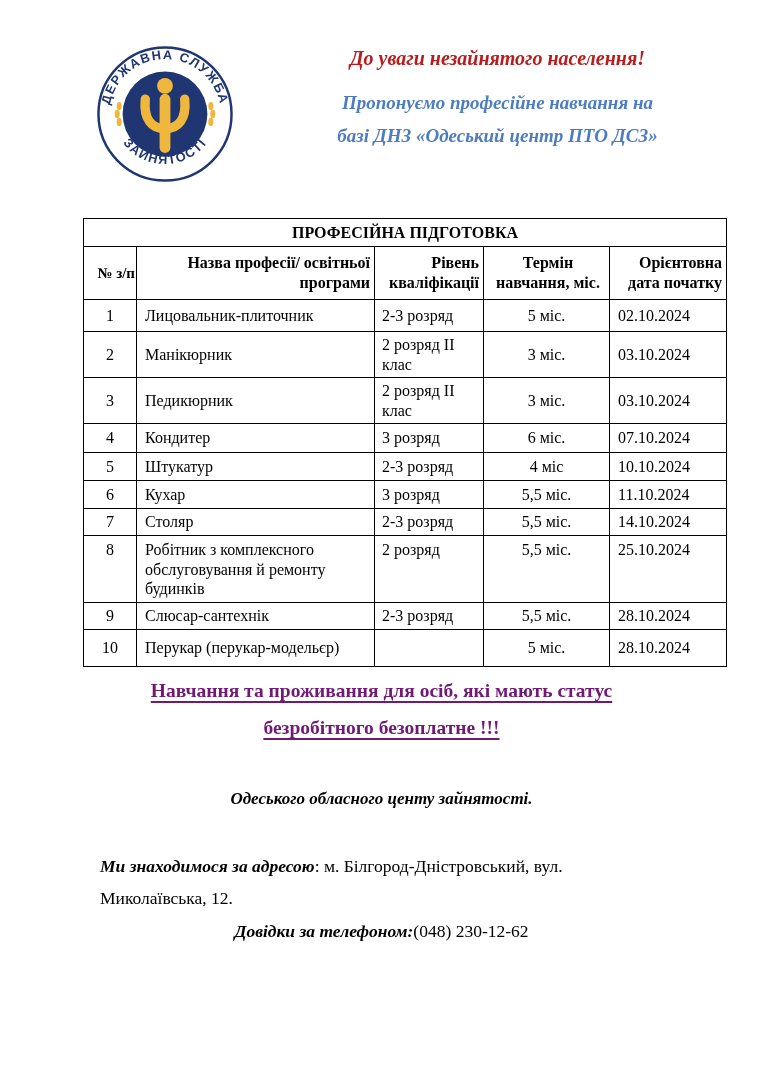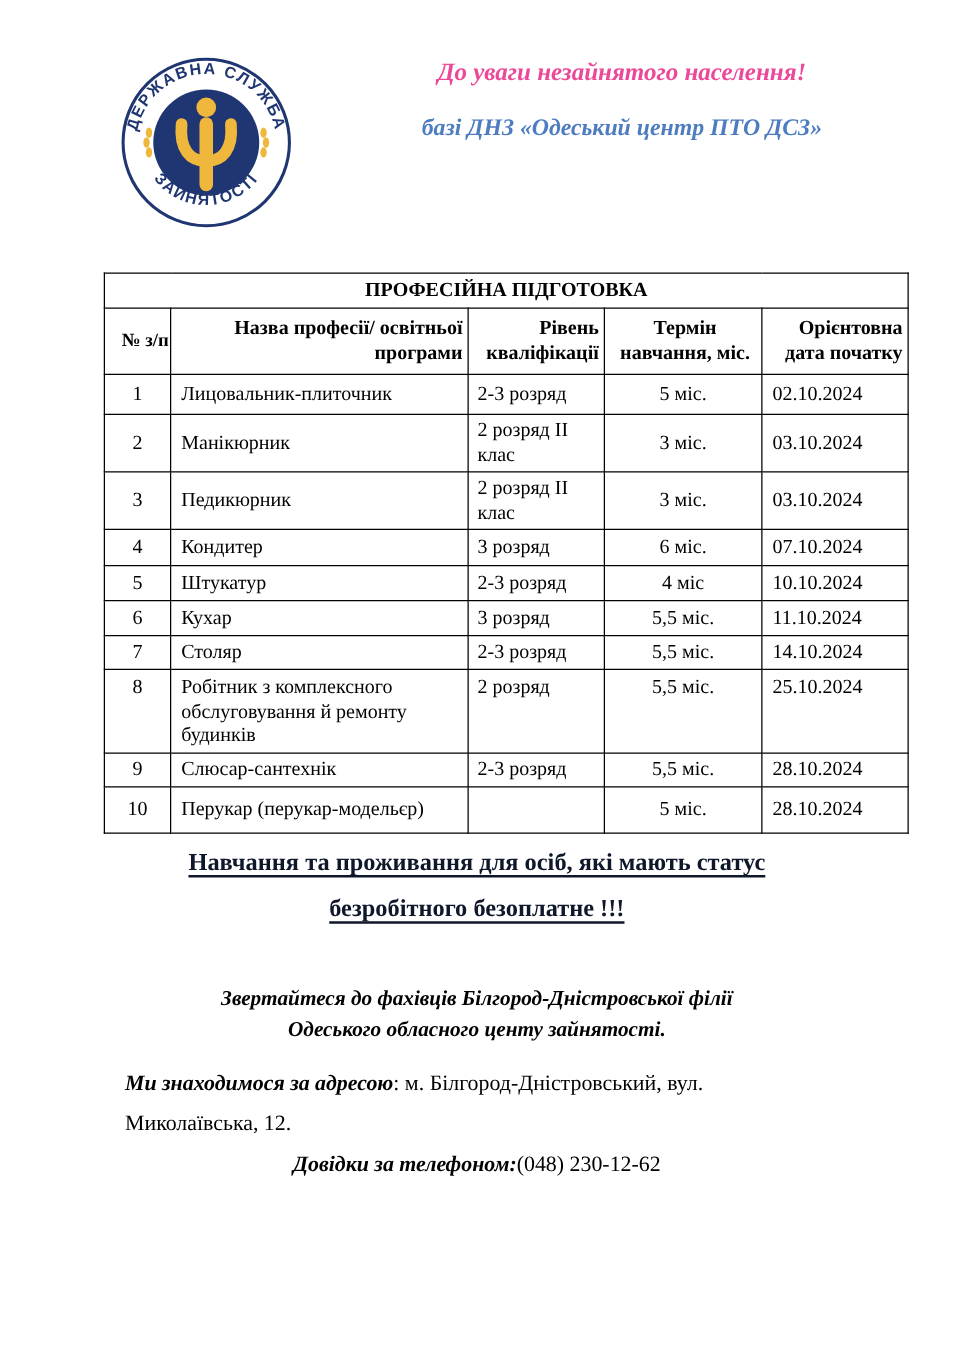--- a/index.html
+++ b/index.html
@@ -7,21 +7,21 @@
   body { font-family:"Liberation Serif","DejaVu Serif",serif; color:#000; }
   .page {
     position:relative; width:763px; height:1080px; background:#ffffff;
     margin:0 auto; overflow:hidden;
   }
 
   
   .header { position:absolute; top:45px; left:96px; right:18px; display:flex; gap:16px; }
   .logo-box { width:138px; height:138px; flex:0 0 auto; }
   .header-text { flex:1 1 auto; text-align:center; padding-top:2px; }
-  .doc-title { font-size:20px; font-weight:bold; font-style:italic; color:#ec4899; margin-bottom:16px; }
+  .doc-title { font-size:20px; font-weight:bold; font-style:italic; color:#b91c1c; margin-bottom:16px; }
   .subtitle { font-weight:bold; font-style:italic; font-size:19px; line-height:33px; }
 
   
   .table-wrap { position:absolute; top:218px; left:83px; width:643px; }
   table.ptable { border-collapse:collapse; width:100%; table-layout:fixed;border-radius:20px; }
   table.ptable td, table.ptable th { border:1.5px solid #000; font-size:16px; line-height:1.22; vertical-align:middle; }
   .tbl-title th { font-size:17px; font-weight:bold; text-align:center; height:28px; padding:2px; }
   .tbl-head th { font-weight:bold; text-align:right; height:53px; padding:4px 4px 4px 7px; }
   .tbl-head th.c-num { text-align:right; padding:4px 1px; font-size:15px; }
   .tbl-head th.c-term { text-align:center; }
@@ -93,20 +93,21 @@
           <circle cx="70" cy="41.5" r="8" fill="#efb83d"></circle>
           <path d="M 50,55 C 48,76 57,85 70,85 C 83,85 92,76 90,55" fill="none" stroke="#efb83d" stroke-width="9.5" stroke-linecap="round"></path>
           <line x1="70" y1="55" x2="70" y2="104" stroke="#efb83d" stroke-width="11" stroke-linecap="round"></line>
         </g>
       </svg>
     </div>
 
     <div class="header-text">
       <div class="doc-title">До уваги незайнятого населення!</div>
       <div class="subtitle" style="color: rgb(77, 124, 192);">
+        <div>Пропонуємо професійне навчання на</div>
         <div>базі ДНЗ «Одеський центр ПТО ДСЗ»</div>
       </div>
     </div>
   </div>
 
   <div class="table-wrap">
     <table class="ptable">
       <colgroup>
         <col style="width:53px">
           <col style="width:238px">
@@ -194,27 +195,26 @@
           <td class="c-num">10</td>
           <td class="c-name">Перукар (перукар-модельєр)</td>
           <td class="c-lvl"></td>
           <td class="c-term">5 міс.</td>
           <td class="c-date">28.10.2024</td>
         </tr>
       </tbody>
     </table>
   </div>
 
-  <div class="notice" style="color: #0f172a;">
+  <div class="notice" style="color: #701a75;">
     <div><span>Навчання та проживання для осіб, які мають статус</span></div>
     <div><span>безробітного безоплатне !!!</span></div>
   </div>
 
   <div class="contact">
-    <div>Звертайтеся до фахівців Білгород-Дністровської філії</div>
     <div>Одеського обласного центу зайнятості.</div>
   </div>
 
   <div class="address">
     <span class="bi">Ми знаходимося за адресою</span><span>:  м. Білгород-Дністровський, вул. Миколаївська, 12.</span>
   </div>
 
   <div class="phone">
     <span class="bi">Довідки за телефоном:</span><span>(048) 230-12-62</span>
   </div>

